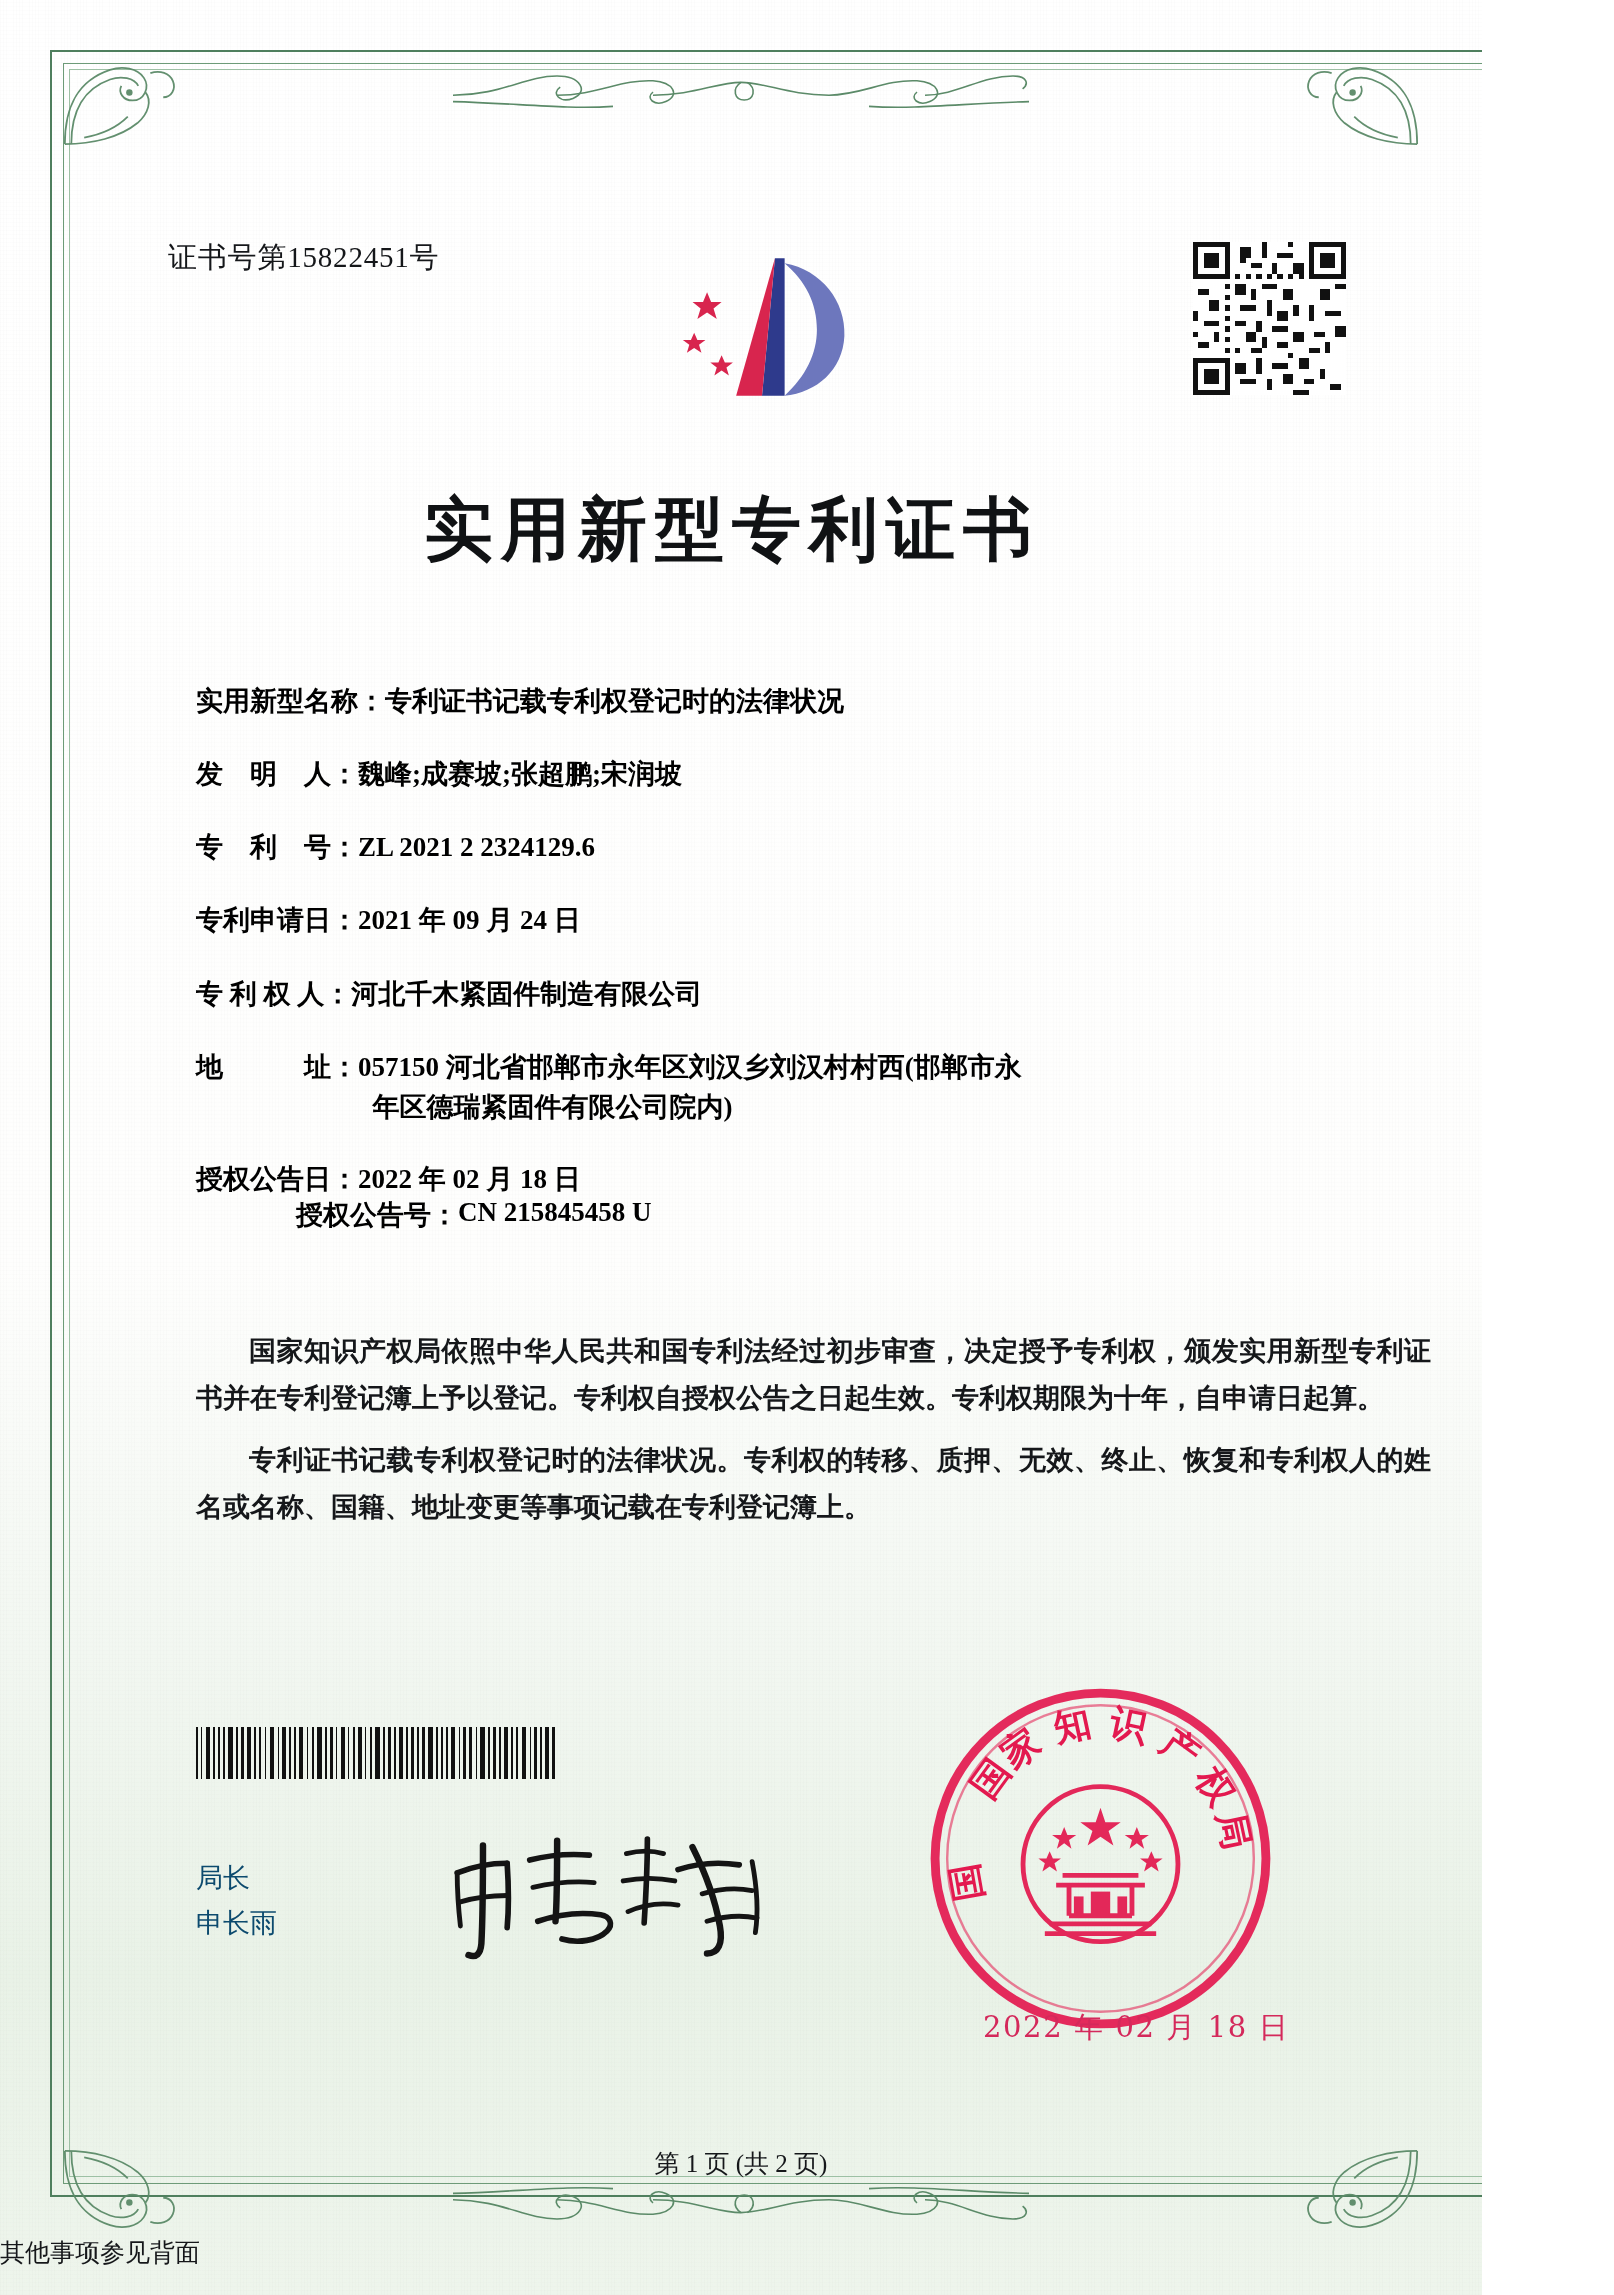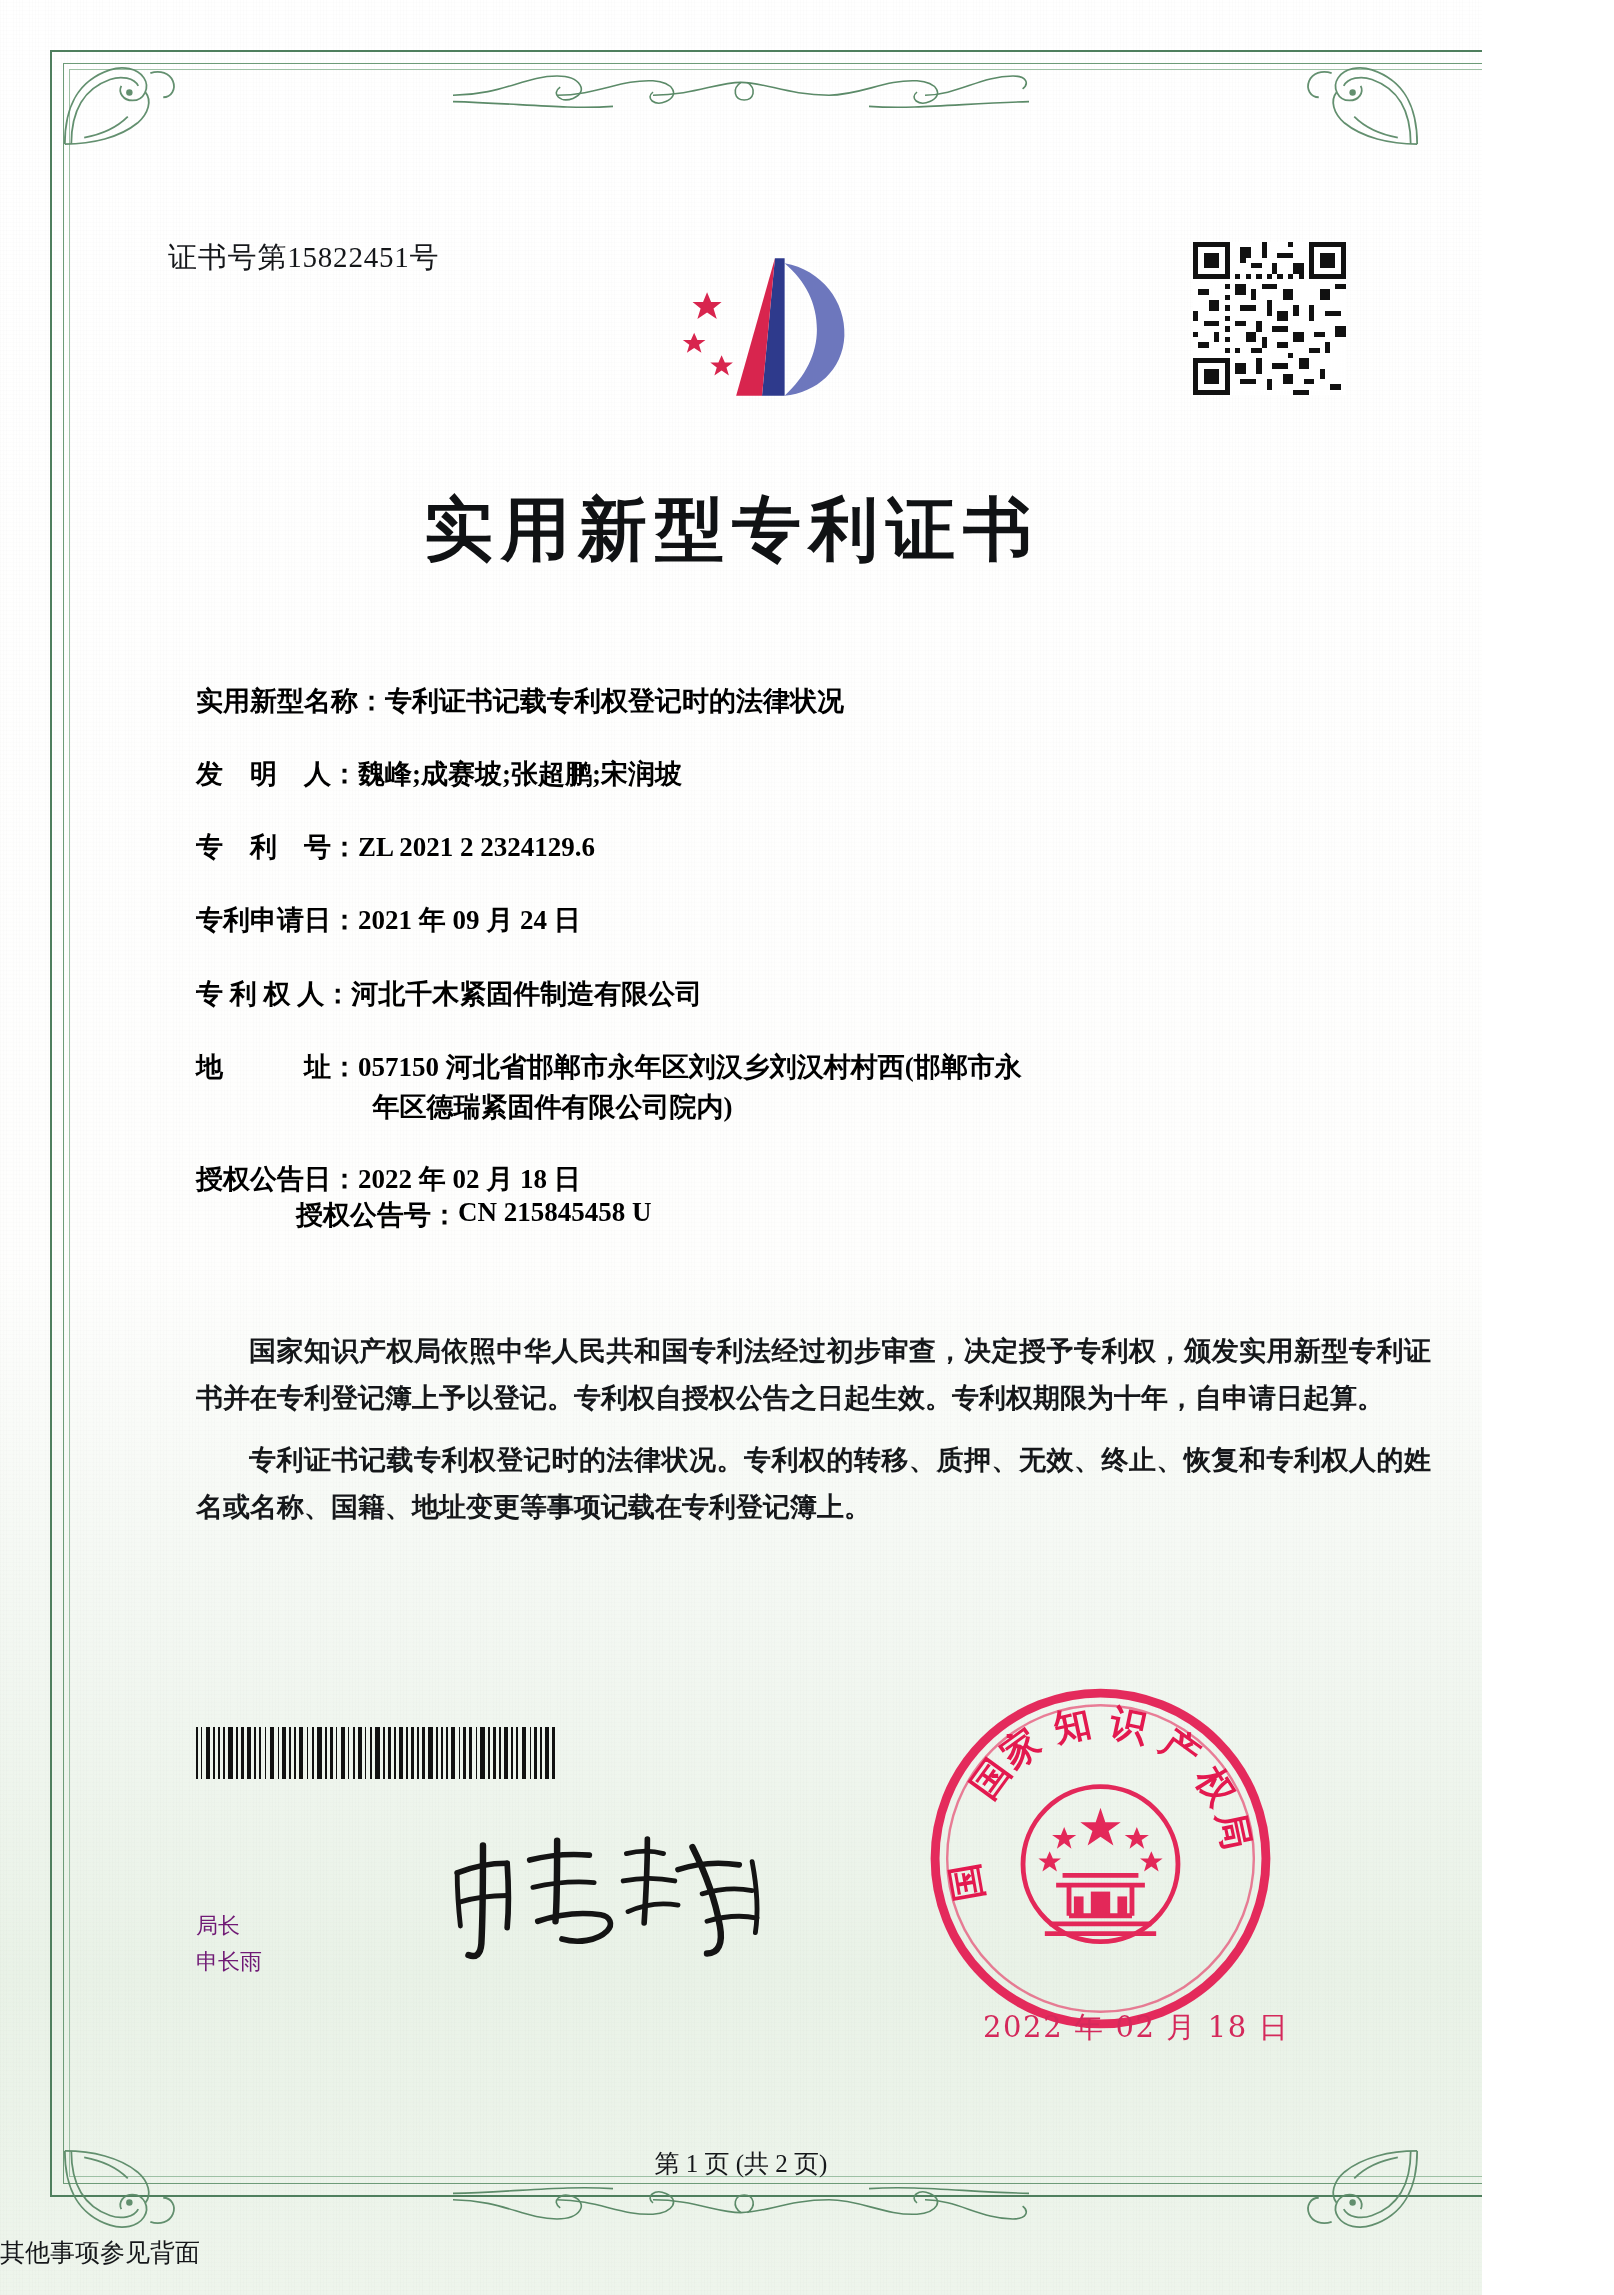--- a/index.html
+++ b/index.html
@@ -196,24 +196,24 @@
     top: 1727px;
     width: 412px;
     height: 52px;
   }
   .barcode svg { width:100%; height:100%; display:block; }
 
   
   .sig-label {
     position: absolute;
     left: 196px;
-    top: 1908px;
-    font-size: 22px;
+    top: 1856px;
+    font-size: 27px;
     line-height: 1.65;
-    color: #701a75;
+    color: #0c4a6e;
   }
   .signature {
     position: absolute;
     left: 436px;
     top: 1831px;
     width: 347px;
     height: 137px;
     color: #111;
   }
   .signature svg { width:100%; height:100%; display:block; }

